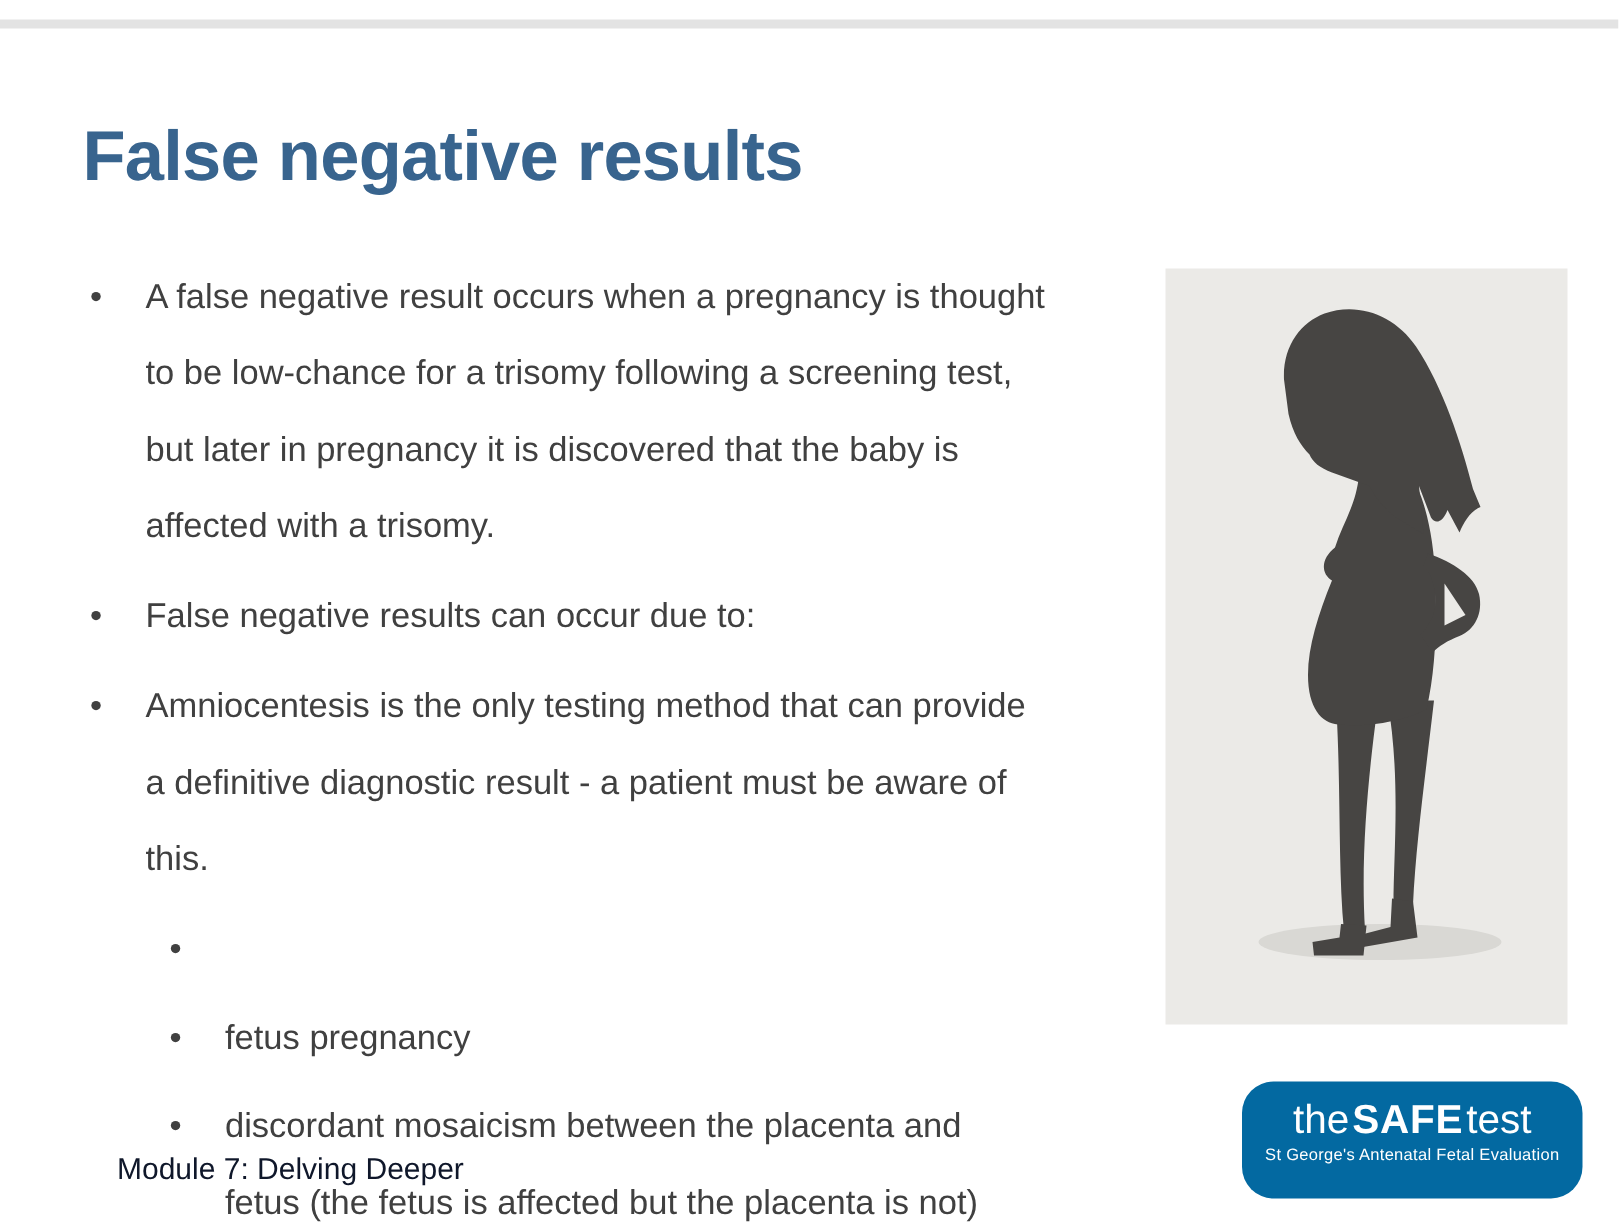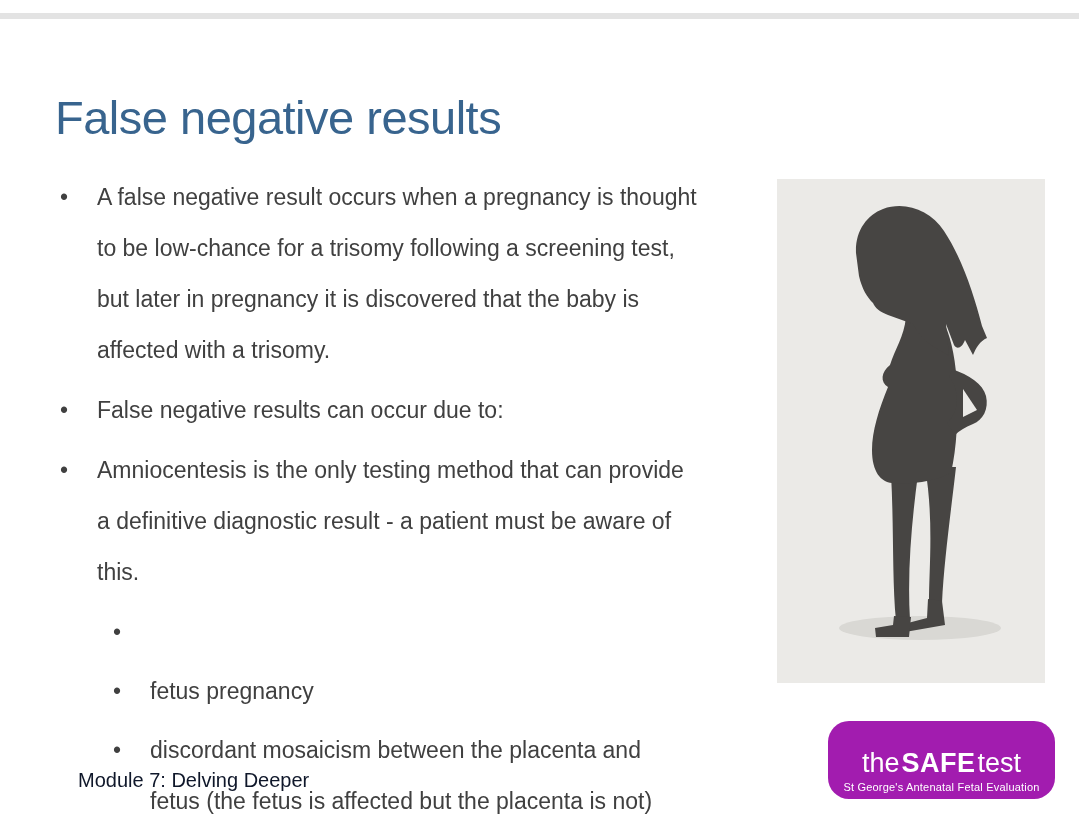--- a/index.html
+++ b/index.html
@@ -12,23 +12,23 @@
   }
   .slide { position: absolute; inset: 0; background: #ffffff; }
 
   .top-strip {
     position: absolute; top: 13px; left: 0;
     width: 1079px; height: 6px;
     background: #e3e3e3;
   }
 
   .title {
-    position: absolute; left: 55px; top: 90px;
+    position: absolute; left: 55px; top: 76px;
     margin: 0;
-    font-size: 47px; font-weight: 400;
+    font-size: 47px; font-weight: 700;
     color: #38648e;
     letter-spacing: -0.5px;
     white-space: nowrap;
   }
 
   .content {
     position: absolute; left: 60px; top: 172px;
     width: 665px;
     color: #404040;
     font-size: 23px; line-height: 51px;
@@ -55,26 +55,26 @@
 
   .footer {
     position: absolute; left: 78px; top: 769px;
     font-size: 20px;
     color: #0f172a;
   }
 
   .logo {
     position: absolute; left: 828px; top: 721px;
     width: 227px; height: 78px;
-    background: #a21caf;
+    background: #0369a1;
     border-radius: 21px;
     color: #ffffff;
     text-align: center;
     box-sizing: border-box;
-    padding-top: 27px;
+    padding-top: 10px;
   }
   .logo-line1 { font-size: 27px; line-height: 30px; letter-spacing: 0; }
   .logo-the, .logo-test { font-weight: 400; }
   .logo-safe { font-weight: 700; letter-spacing: 0.5px; padding: 0 2px; }
   .logo-line2 { font-size: 11px; line-height: 15px; margin-top: 2px; letter-spacing: 0.2px; text-align: center; }
 </style>
 </head>
 <body>
 
 <div class="slide">

